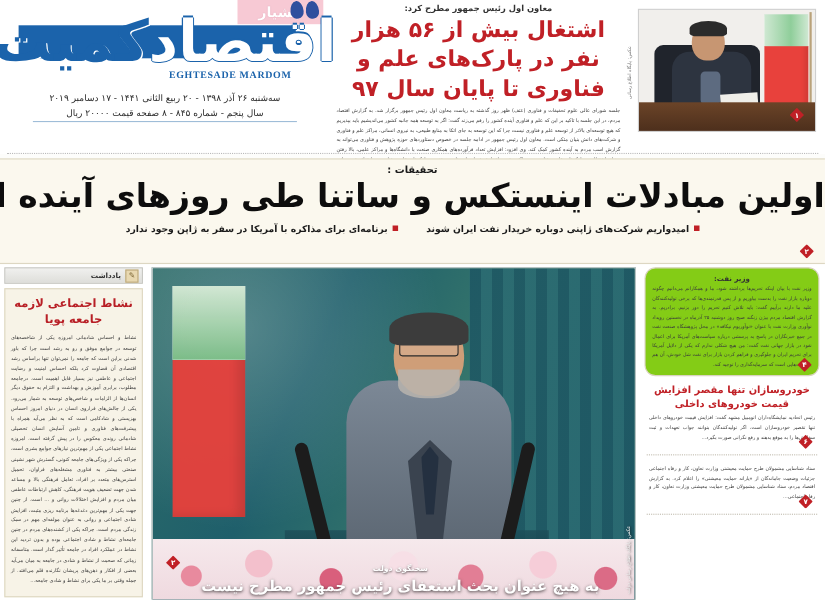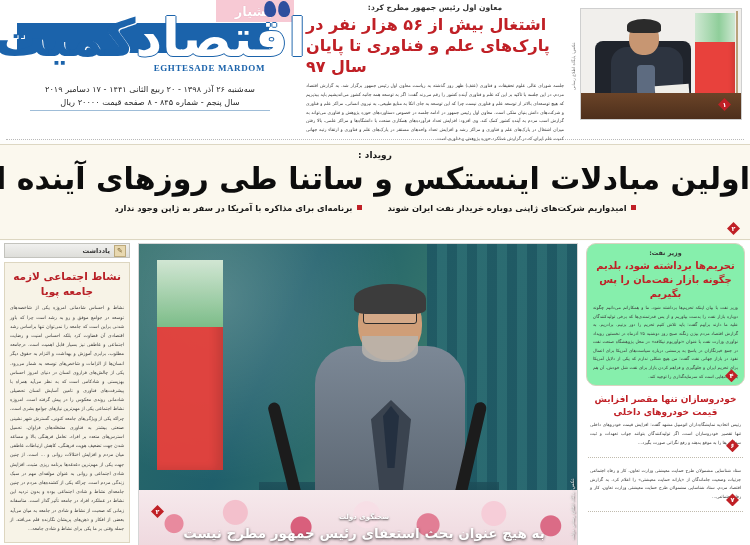--- a/index.html
+++ b/index.html
@@ -95,22 +95,22 @@
   
   .lead-col {
     width: 270px; height: 140px;
     padding: 3px 6px 0 6px;
   }
   .lead-kicker {
     text-align: center; font-size: 7.6px; color: #333;
     margin-bottom: 2px; font-weight: bold;
   }
   .lead-title {
-    text-align: left; color: #c02026;
-    font-size: 16px; font-weight: bold; line-height: 1.32;
+    text-align: center; color: #c02026;
+    font-size: 20px; font-weight: bold; line-height: 1.32;
     letter-spacing: -0.2px;
   }
   .lead-body {
     margin-top: 5px;
     font-size: 4.5px; line-height: 1.95; color: #3a3a3a;
     text-align: justify;
     column-count: 1;
   }
 
   
@@ -373,21 +373,21 @@
     text-shadow: 0 1px 2px rgba(0,0,0,.8);
   }
 
   
   .side-left {
     width: 168px; height: 304px;
     padding: 2px 4px 2px 5px;
   }
   .ls-card {
     border: 1px solid #d9d3c0; border-radius: 10px;
-    background: #86efac;
+    background: #84cc16;
     padding: 5px 6px 4px;
     position: relative;
     margin-bottom: 4px;
   }
   .ls-kicker {
     text-align: center; font-size: 6.4px; color: #333;
     font-weight: bold; margin-bottom: 2px;
   }
   .ls-title {
     text-align: center; color: #c02026;
@@ -455,21 +455,21 @@
         <div class="tp-desk"></div>
         <div class="tp-num diamond">۱</div>
       </div>
       <div class="tp-credit">عکس: پایگاه اطلاع رسانی</div>
     </div>
   </div>
 
   <div class="dotted-rule" style="top:139px"></div>
 
   <div class="banner">
-    <div class="bn-kicker">رویداد :</div>
+    <div class="bn-kicker">تحقیقات :</div>
     <div class="bn-title">اولین مبادلات اینستکس و ساتنا طی روزهای آینده اجرایی می‌شود</div>
     <div class="bn-subs">
       <span><span class="bsq"></span><span>امیدواریم شرکت‌های ژاپنی دوباره خریدار نفت ایران شوند</span></span>
       <span><span class="bsq"></span><span>برنامه‌ای برای مذاکره با آمریکا در سفر به ژاپن وجود ندارد</span></span>
     </div>
     <div class="bn-diamond diamond">۲</div>
   </div>
 
   <div class="lower">
 
@@ -502,21 +502,20 @@
       <div class="mp-speaker-label">سخنگوی دولت</div>
       <div class="mp-caption">به هیچ عنوان بحث استعفای رئیس جمهور مطرح نیست</div>
       <div class="mp-num diamond">۲</div>
       <div class="mp-credit">عکس: پایگاه اطلاع رسانی دولت</div>
     </div>
 
     <div class="side-left">
 
       <div class="ls-card">
         <div class="ls-kicker">وزیر نفت:</div>
-        <div class="ls-title">تحریم‌ها برداشته شود، بلدیم چگونه بازار نفت‌مان را پس بگیریم</div>
         <div class="ls-text">وزیر نفت با بیان اینکه تحریم‌ها برداشته شود، ما و همکارانم می‌دانیم چگونه دوباره بازار نفت را بدست بیاوریم و از پس قدرتمندی‌ها که برخی تولیدکنندگان علیه ما دارند برآییم گفت: باید تلاش کنیم تحریم را دور بزنیم. برادریم. به گزارش اقتصاد مردم بیژن زنگنه صبح روز دوشنبه ۲۵ آذرماه در نخستین رویداد نوآوری وزارت نفت با عنوان «نوآوریوم نیکافه» در محل پژوهشگاه صنعت نفت در جمع خبرنگاران در پاسخ به پرسشی درباره سیاست‌های آمریکا برای اعمال نفوذ در بازار جهانی نفت گفت: من هیچ شکلی ندارم که یکی از دلایل آمریکا برای تحریم ایران و جلوگیری و فراهم کردن بازار برای نفت شل خودش، آن هم با قیمت‌هایی است که سرمایه‌گذاری را توجیه کند.</div>
         <div class="ls-num diamond">۴</div>
       </div>
 
       <div class="ls-plain">
         <div class="ls-title small">خودروسازان تنها مقصر افزایش قیمت خودروهای داخلی</div>
         <div class="ls-text">رئیس اتحادیه نمایشگاه‌داران اتومبیل مشهد گفت: افزایش قیمت خودروهای داخلی تنها تقصیر خودروسازان است، اگر تولیدکنندگان بتوانند جواب تعهدات و ثبت سفارش‌ها را به موقع بدهند و رفع نگرانی صورت بگیرد…</div>
         <div class="ls-num diamond">۶</div>
       </div>
       <div class="ls-sep"></div>

